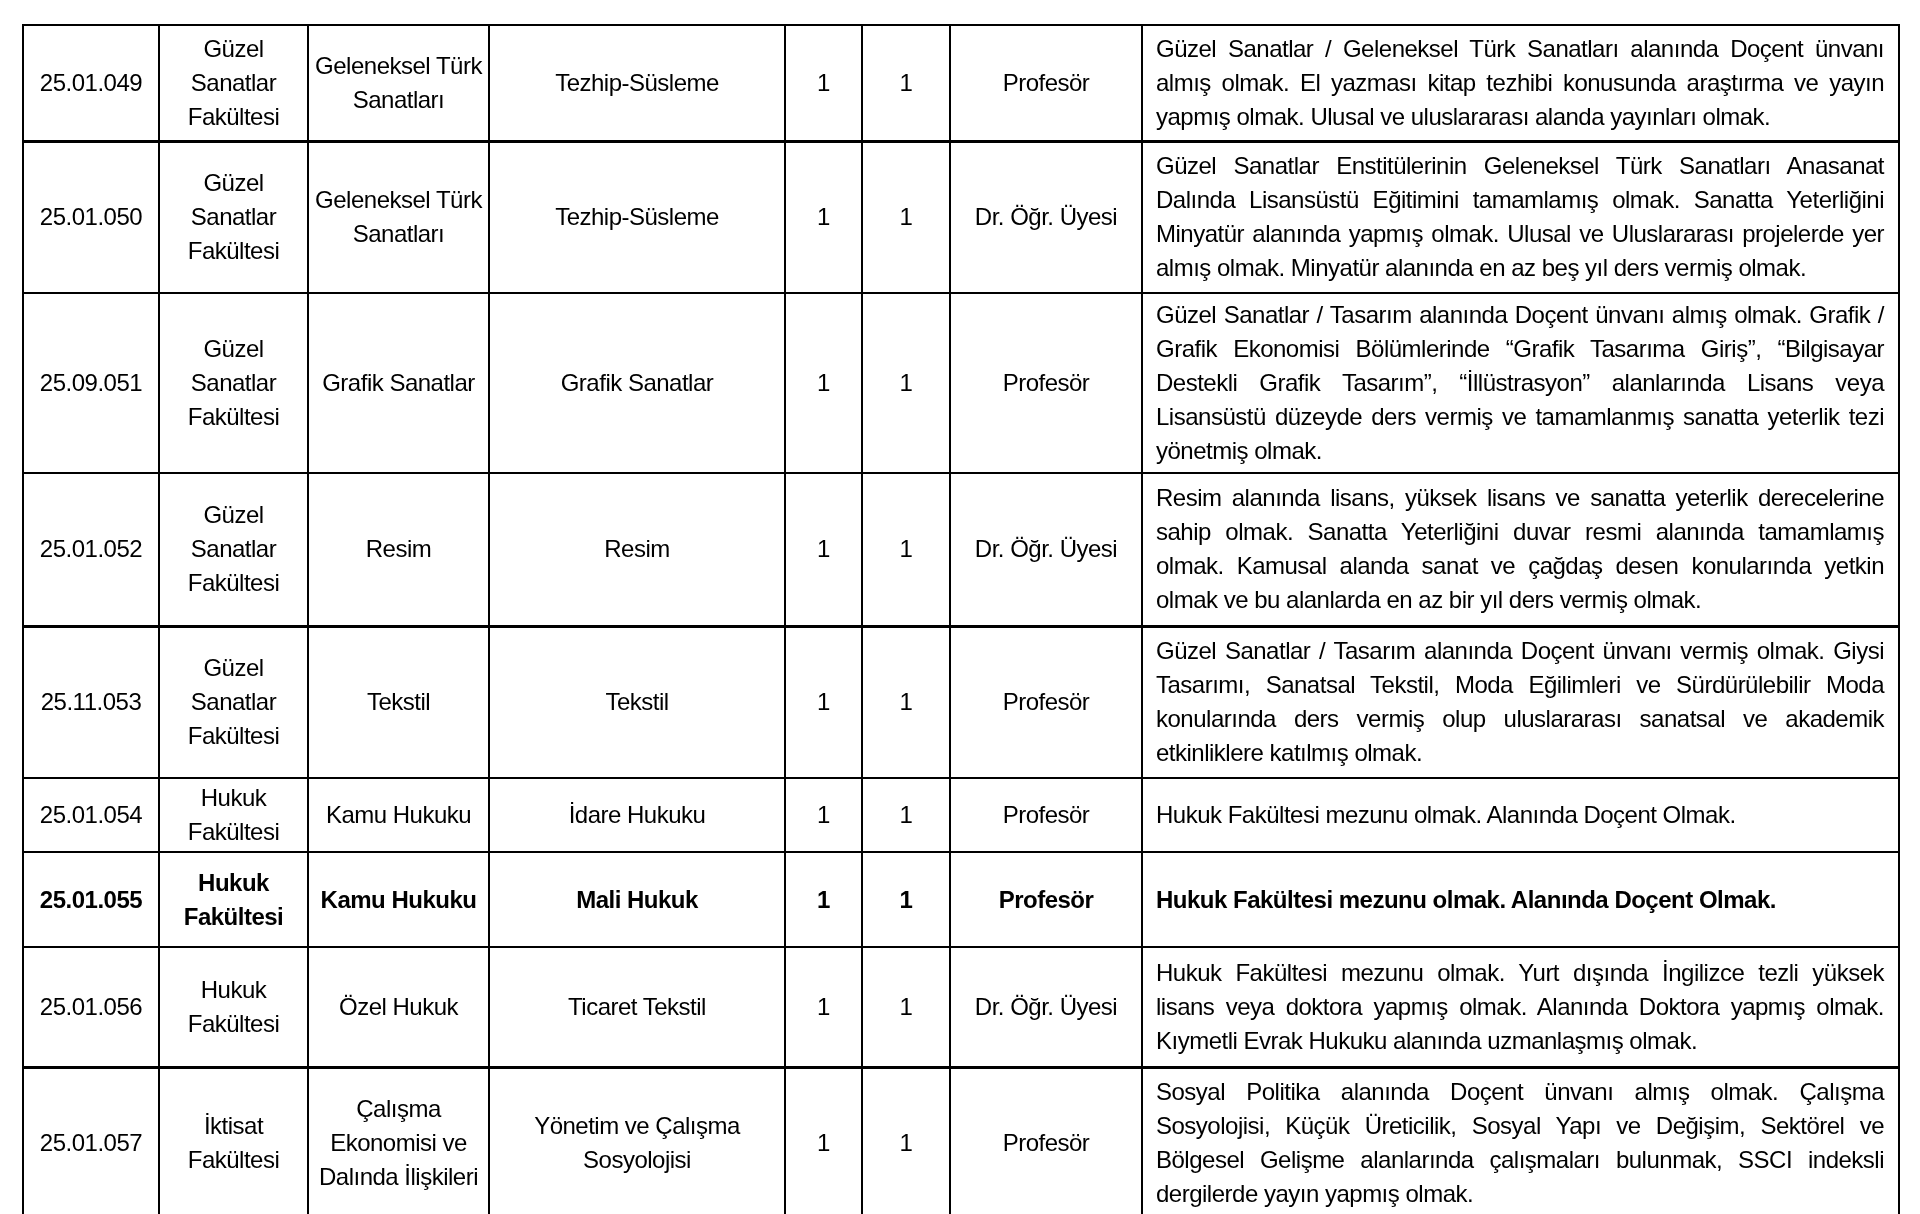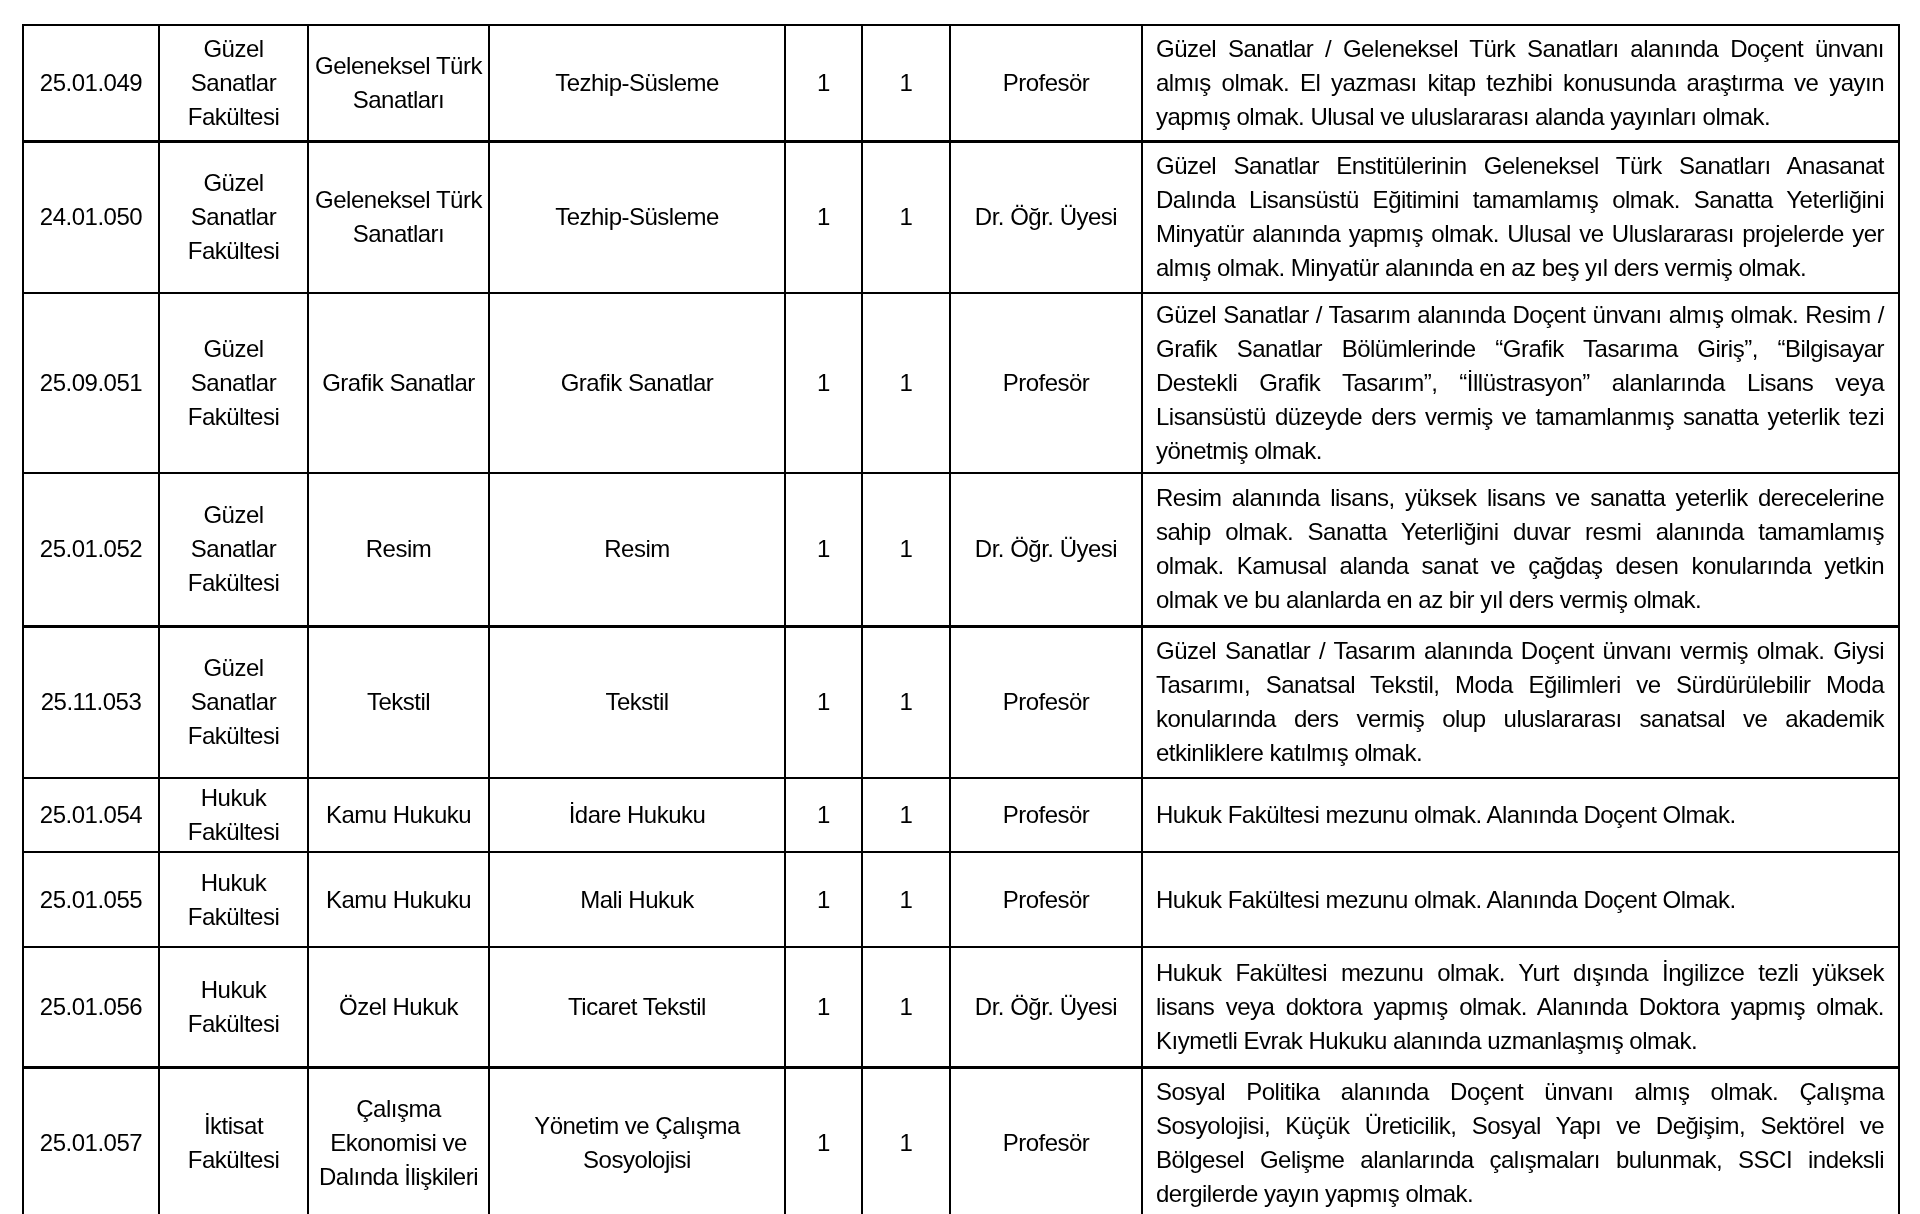--- a/index.html
+++ b/index.html
@@ -69,38 +69,38 @@
     <td class="center">25.01.049</td>
     <td class="center">Güzel Sanatlar Fakültesi</td>
     <td class="center">Geleneksel Türk Sanatları</td>
     <td class="center">Tezhip-Süsleme</td>
     <td class="center">1</td>
     <td class="center">1</td>
     <td class="center">Profesör</td>
     <td class="req">Güzel Sanatlar / Geleneksel Türk Sanatları alanında Doçent ünvanı almış olmak. El yazması kitap tezhibi konusunda araştırma ve yayın yapmış olmak. Ulusal ve uluslararası alanda yayınları olmak.</td>
   </tr>
         <tr style="height: 152px;">
-    <td class="center">24.01.050</td>
+    <td class="center">25.01.050</td>
     <td class="center">Güzel Sanatlar Fakültesi</td>
     <td class="center">Geleneksel Türk Sanatları</td>
     <td class="center">Tezhip-Süsleme</td>
     <td class="center">1</td>
     <td class="center">1</td>
     <td class="center">Dr. Öğr. Üyesi</td>
     <td class="req">Güzel Sanatlar Enstitülerinin Geleneksel Türk Sanatları Anasanat Dalında Lisansüstü Eğitimini tamamlamış olmak. Sanatta Yeterliğini Minyatür alanında yapmış olmak. Ulusal ve Uluslararası projelerde yer almış olmak. Minyatür alanında en az beş yıl ders vermiş olmak.</td>
   </tr>
         <tr style="height: 155px;">
     <td class="center">25.09.051</td>
     <td class="center">Güzel Sanatlar Fakültesi</td>
     <td class="center">Grafik Sanatlar</td>
     <td class="center">Grafik Sanatlar</td>
     <td class="center">1</td>
     <td class="center">1</td>
     <td class="center">Profesör</td>
-    <td class="req">Güzel Sanatlar / Tasarım alanında Doçent ünvanı almış olmak. Resim / Grafik Sanatlar Bölümlerinde “Grafik Tasarıma Giriş”, “Bilgisayar Destekli Grafik Tasarım”, “İllüstrasyon” alanlarında Lisans veya Lisansüstü düzeyde ders vermiş ve tamamlanmış sanatta yeterlik tezi yönetmiş olmak.</td>
+    <td class="req">Güzel Sanatlar / Tasarım alanında Doçent ünvanı almış olmak. Grafik / Grafik Ekonomisi Bölümlerinde “Grafik Tasarıma Giriş”, “Bilgisayar Destekli Grafik Tasarım”, “İllüstrasyon” alanlarında Lisans veya Lisansüstü düzeyde ders vermiş ve tamamlanmış sanatta yeterlik tezi yönetmiş olmak.</td>
   </tr>
         <tr class="thick" style="height: 153px;">
     <td class="center">25.01.052</td>
     <td class="center">Güzel Sanatlar Fakültesi</td>
     <td class="center">Resim</td>
     <td class="center">Resim</td>
     <td class="center">1</td>
     <td class="center">1</td>
     <td class="center">Dr. Öğr. Üyesi</td>
     <td class="req">Resim alanında lisans, yüksek lisans ve sanatta yeterlik derecelerine sahip olmak. Sanatta Yeterliğini duvar resmi alanında tamamlamış olmak. Kamusal alanda sanat ve çağdaş desen konularında yetkin olmak ve bu alanlarda en az bir yıl ders vermiş olmak.</td>
@@ -118,21 +118,21 @@
         <tr style="height: 56px; border-radius: 30px;">
     <td class="center">25.01.054</td>
     <td class="center">Hukuk Fakültesi</td>
     <td class="center">Kamu Hukuku</td>
     <td class="center">İdare Hukuku</td>
     <td class="center">1</td>
     <td class="center">1</td>
     <td class="center">Profesör</td>
     <td class="req">Hukuk Fakültesi mezunu olmak. Alanında Doçent Olmak.</td>
   </tr>
-        <tr style="height: 95px;">
+        <tr style="height: 95px; font-weight: bold;">
     <td class="center">25.01.055</td>
     <td class="center">Hukuk Fakültesi</td>
     <td class="center">Kamu Hukuku</td>
     <td class="center">Mali Hukuk</td>
     <td class="center">1</td>
     <td class="center">1</td>
     <td class="center">Profesör</td>
     <td class="req">Hukuk Fakültesi mezunu olmak. Alanında Doçent Olmak.</td>
   </tr>
         <tr class="thick" style="height: 120px;">

